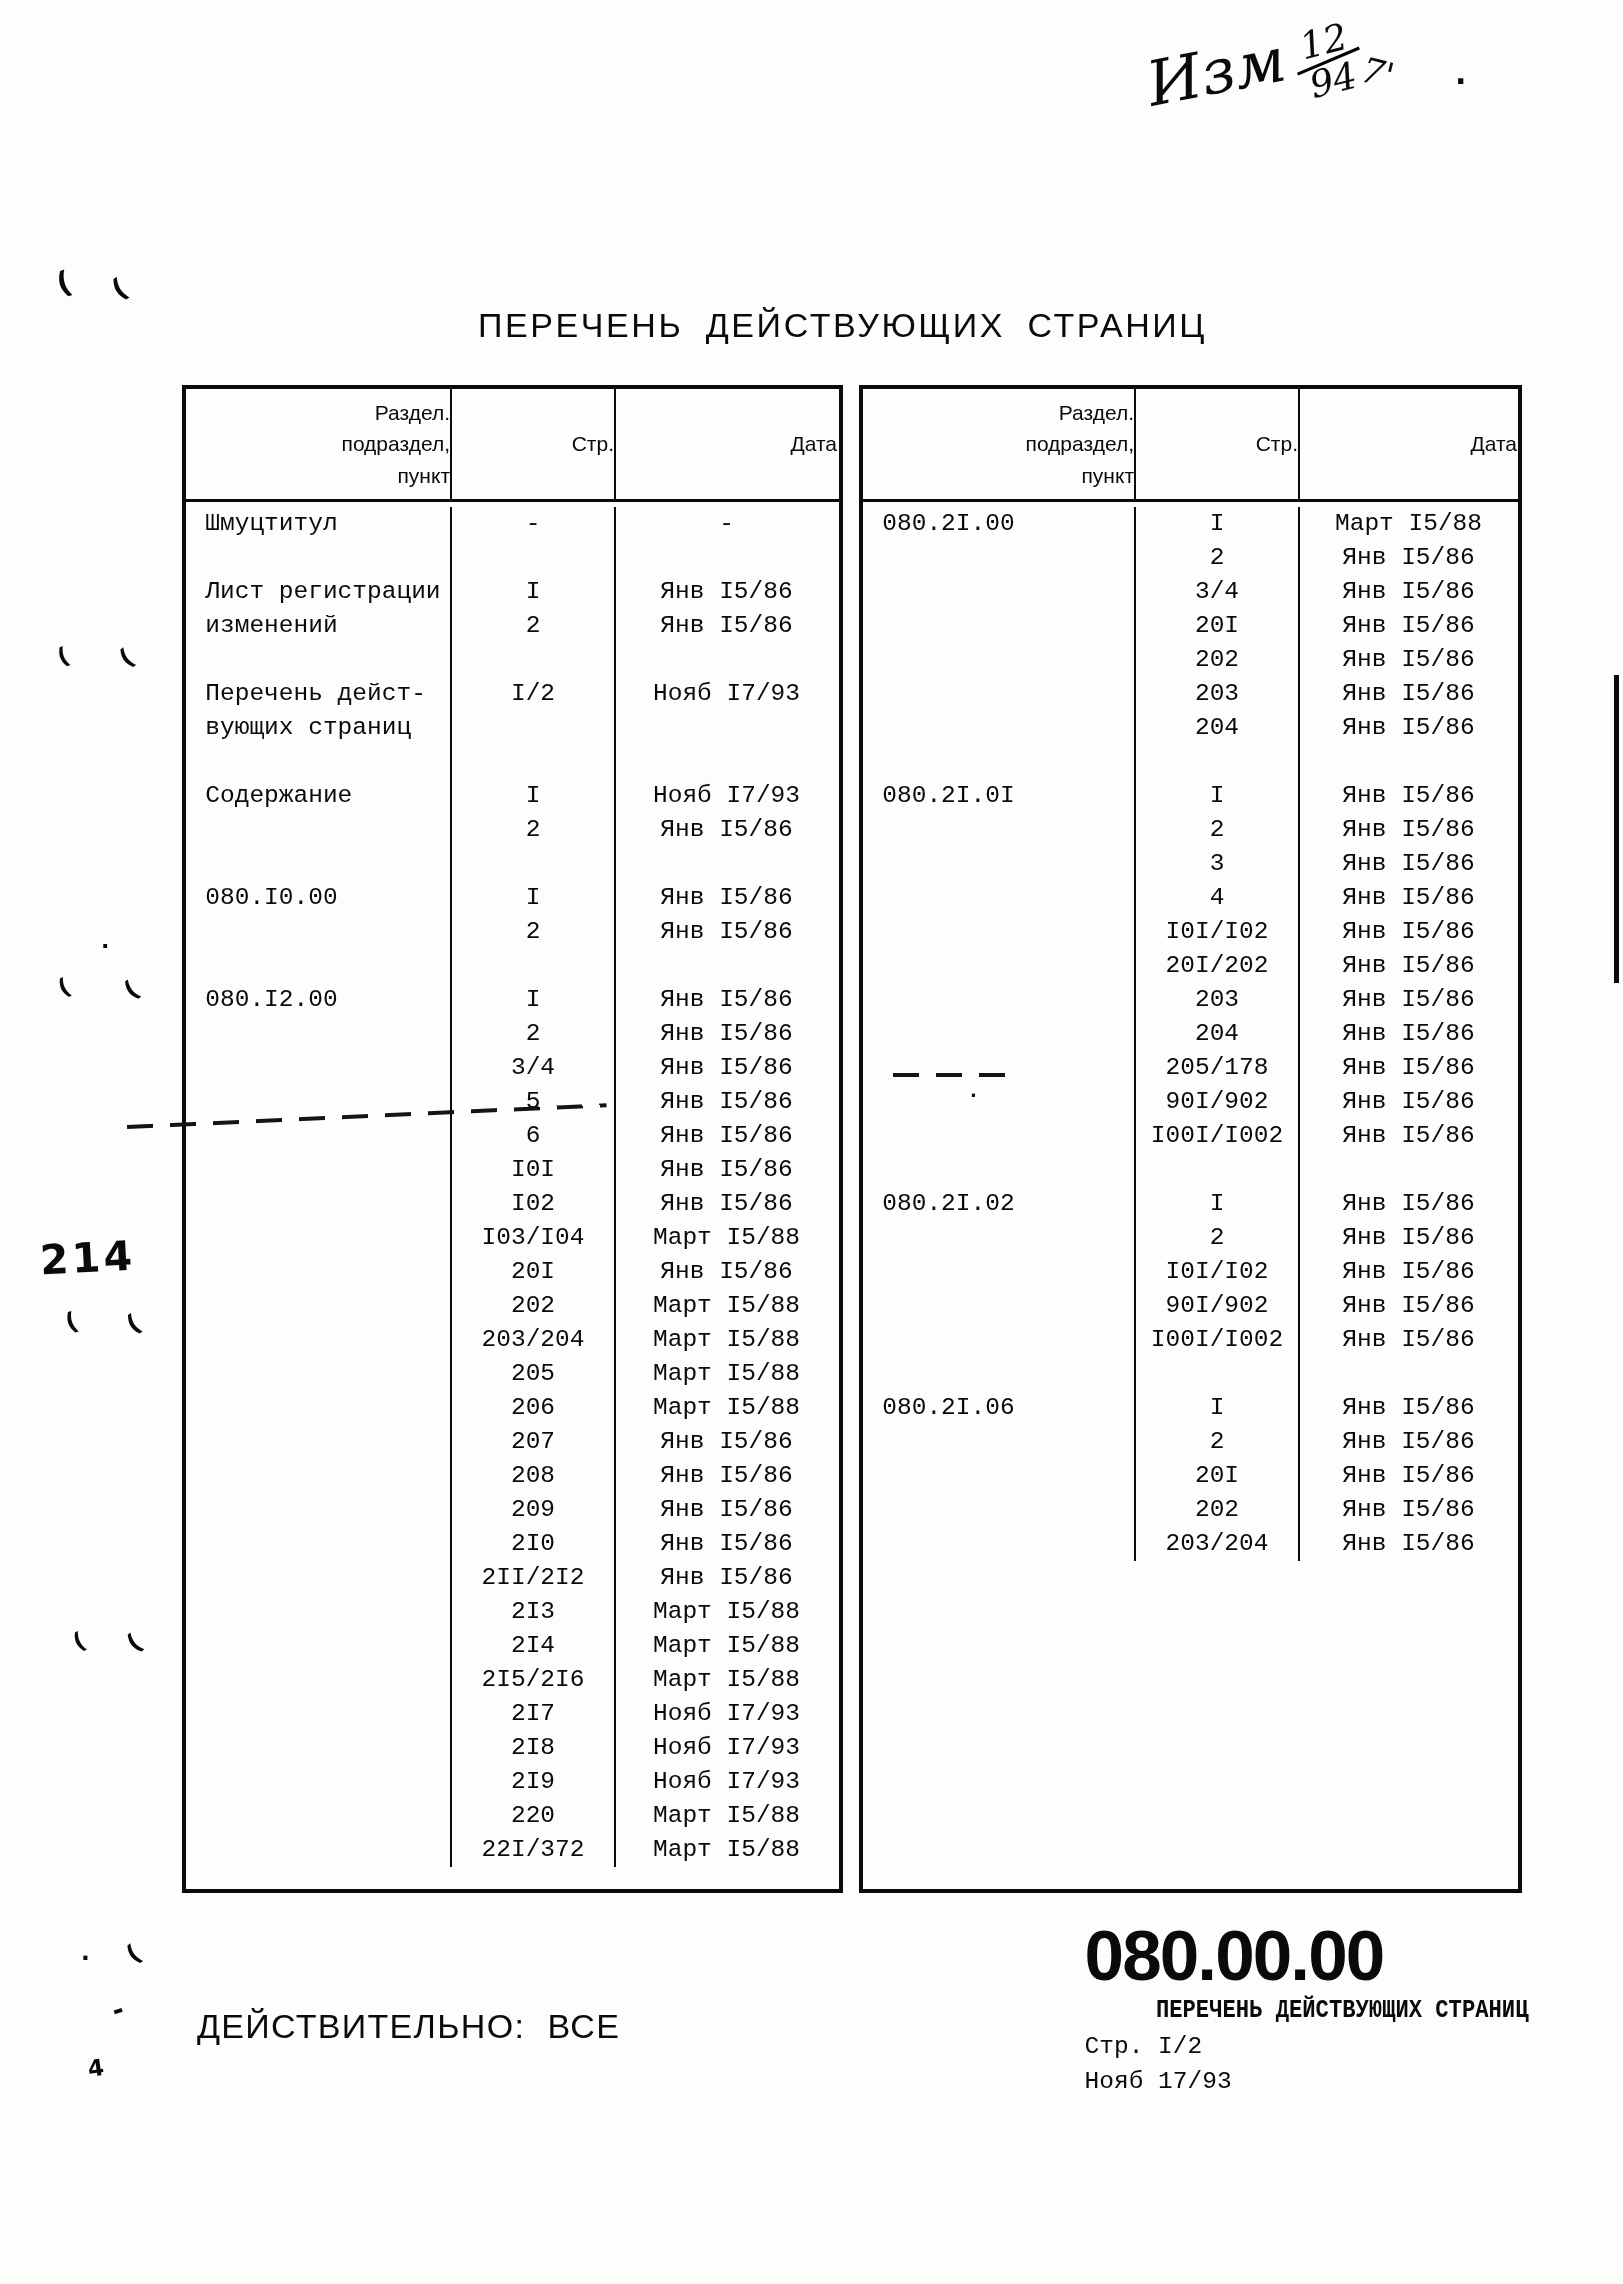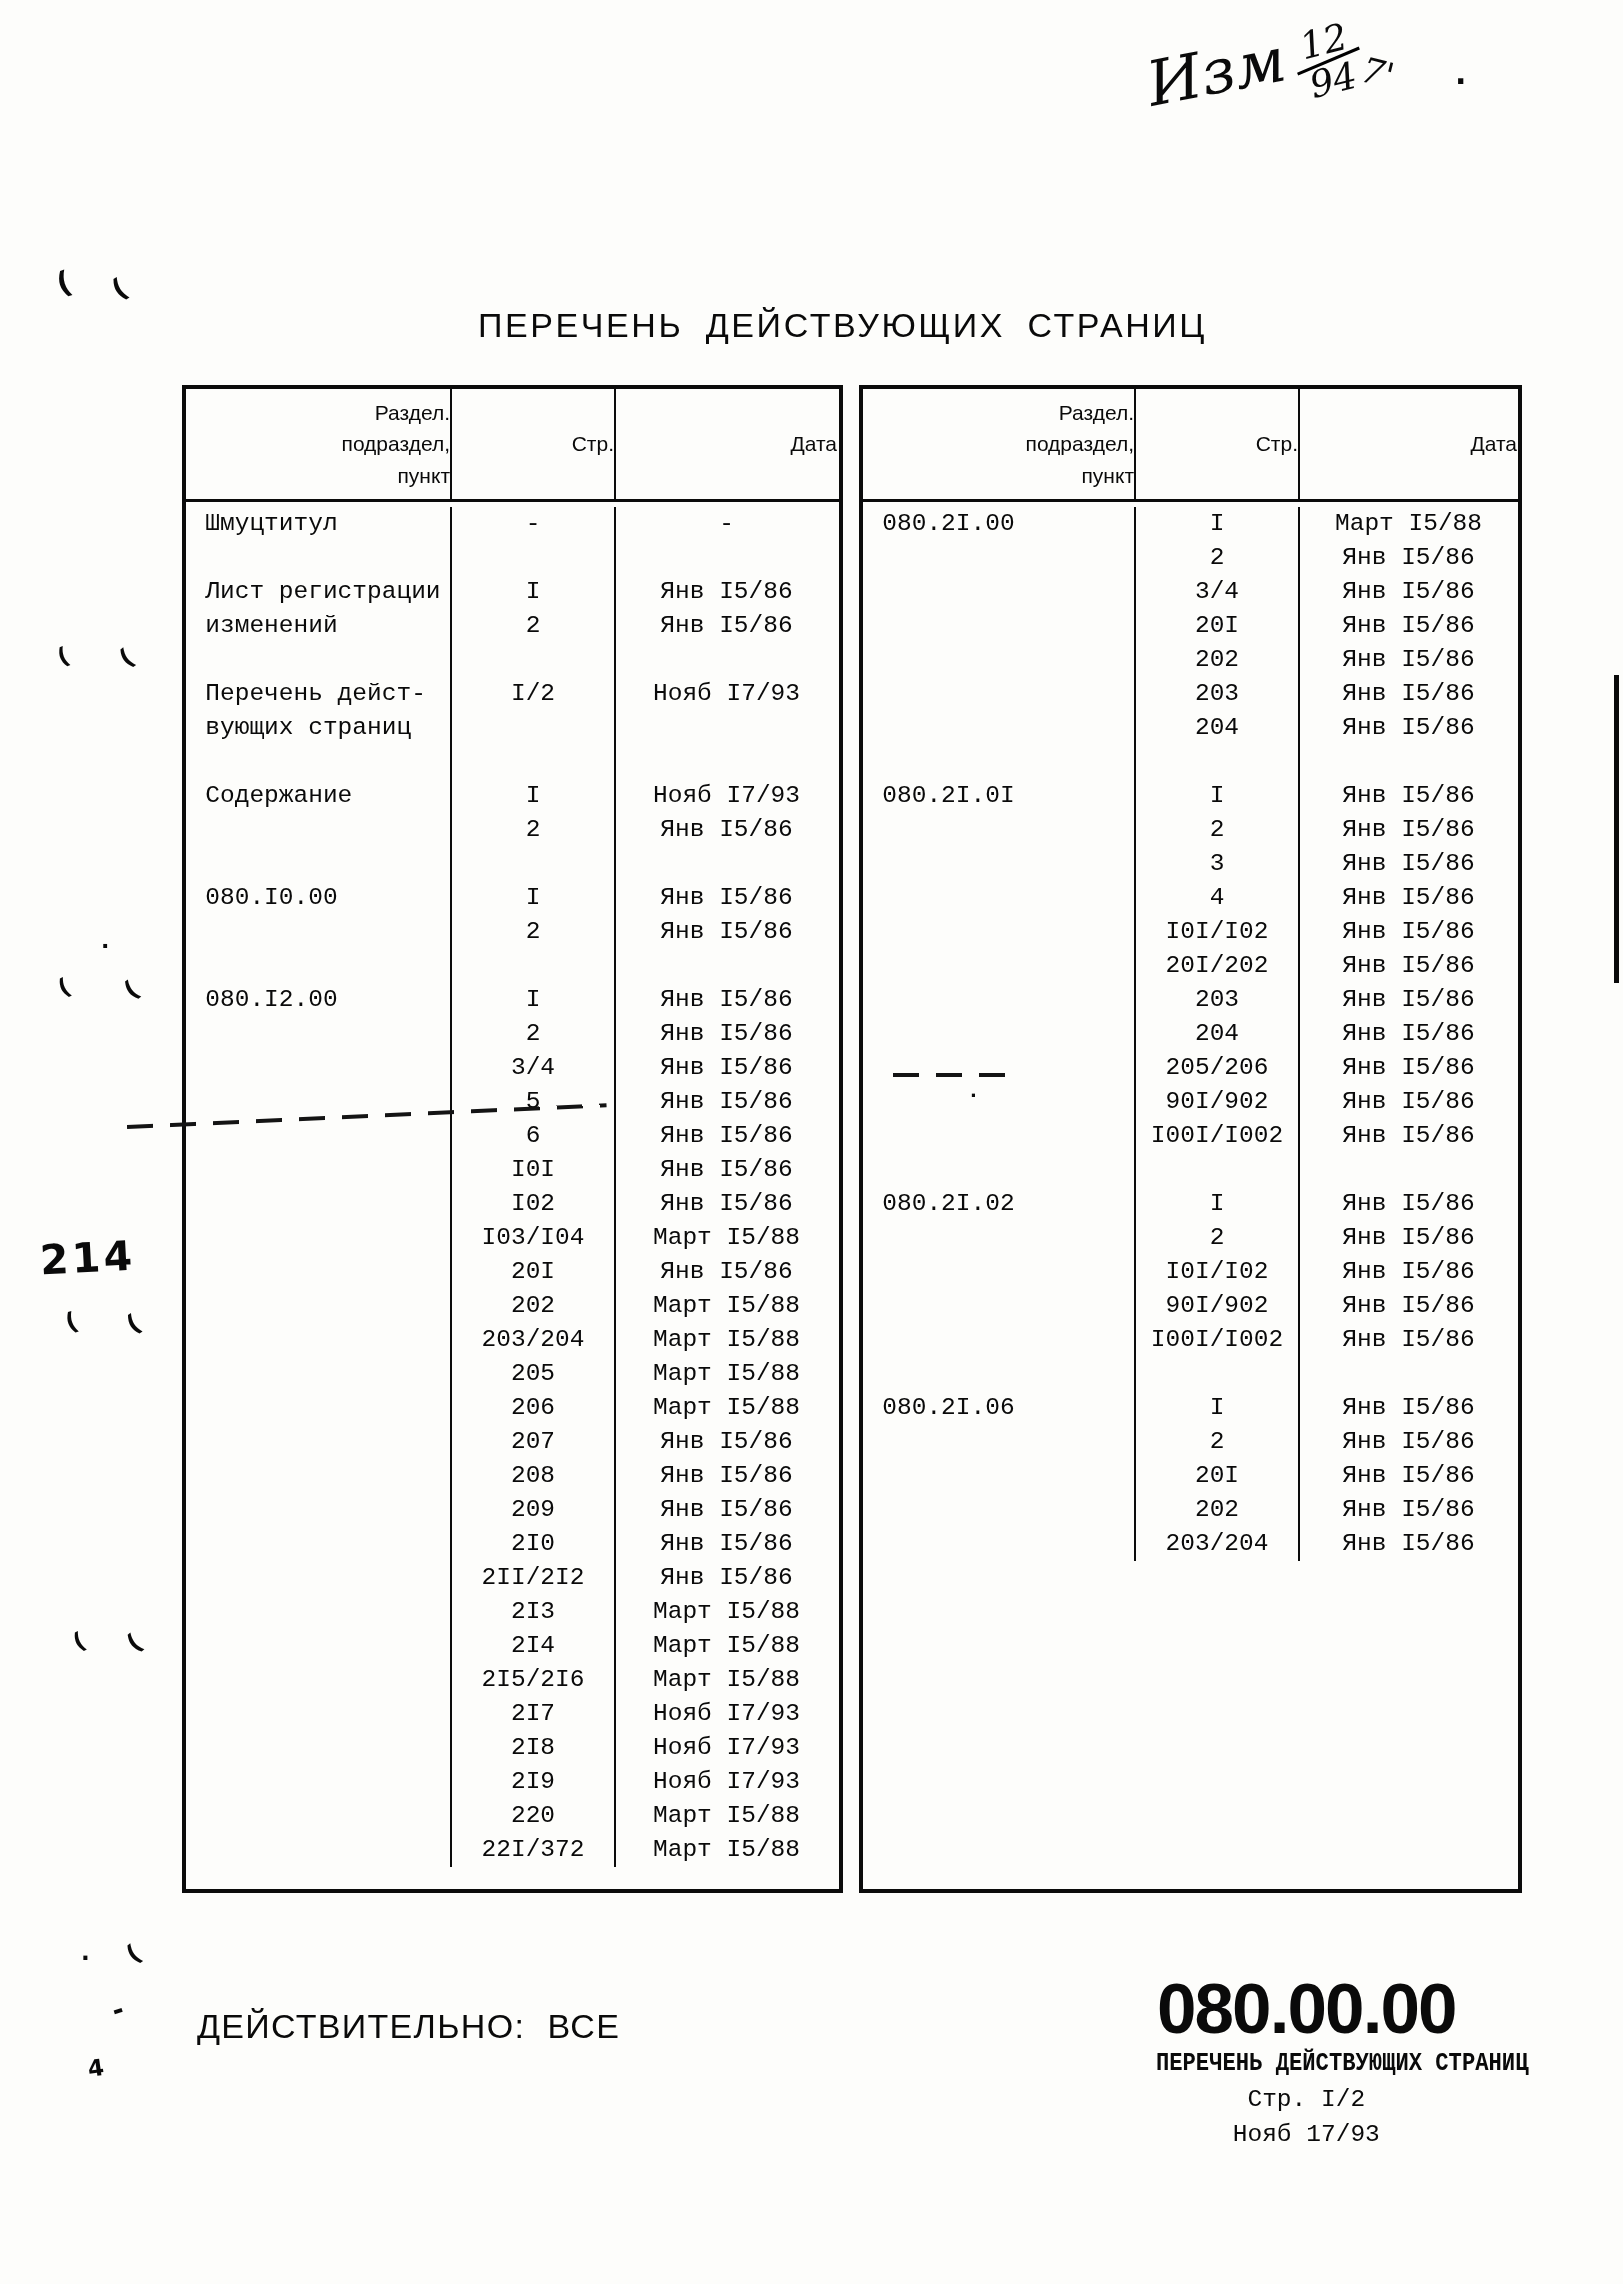--- a/index.html
+++ b/index.html
@@ -53,21 +53,21 @@
     box-sizing:border-box;font:400 24.5px/34px "Liberation Mono",monospace;
     white-space:pre;letter-spacing:0;
   }
   .td.c0{padding-left:19.3px;text-align:left;}
   .td.c1,.td.c2{text-align:center;}
   
   .footer-left{
     position:absolute;left:197px;top:2009px;
     font:400 34px/1 "Liberation Sans",sans-serif;letter-spacing:1.3px;word-spacing:11.6px;
   }
-  .footer-right{position:absolute;right:95px;top:1973px;text-align:center;}
+  .footer-right{position:absolute;right:95px;top:1920px;text-align:left;}
   .doc-number{font:bold 71px/1 "Liberation Sans",sans-serif;letter-spacing:-1.9px;}
   .doc-title2{
     display:inline-block;margin-top:6.4px;
     font:bold 26.4px/1 "Liberation Mono",monospace;letter-spacing:0;
     transform:scaleX(.84);transform-origin:right;white-space:nowrap;
   }
   .page-label{margin-top:11.6px;font:400 24.5px/1 "Liberation Mono",monospace;}
   .date-label{margin-top:10px;font:400 24.5px/1 "Liberation Mono",monospace;}
   
   .page-num-hw{
@@ -406,21 +406,21 @@
           <div class="td c1">203</div>
           <div class="td c2">Янв I5/86</div>
         </div>
         <div class="tr">
           <div class="td c0"></div>
           <div class="td c1">204</div>
           <div class="td c2">Янв I5/86</div>
         </div>
         <div class="tr">
           <div class="td c0"></div>
-          <div class="td c1">205/206</div>
+          <div class="td c1">205/178</div>
           <div class="td c2">Янв I5/86</div>
         </div>
         <div class="tr">
           <div class="td c0"></div>
           <div class="td c1">90I/902</div>
           <div class="td c2">Янв I5/86</div>
         </div>
         <div class="tr">
           <div class="td c0"></div>
           <div class="td c1">I00I/I002</div>

